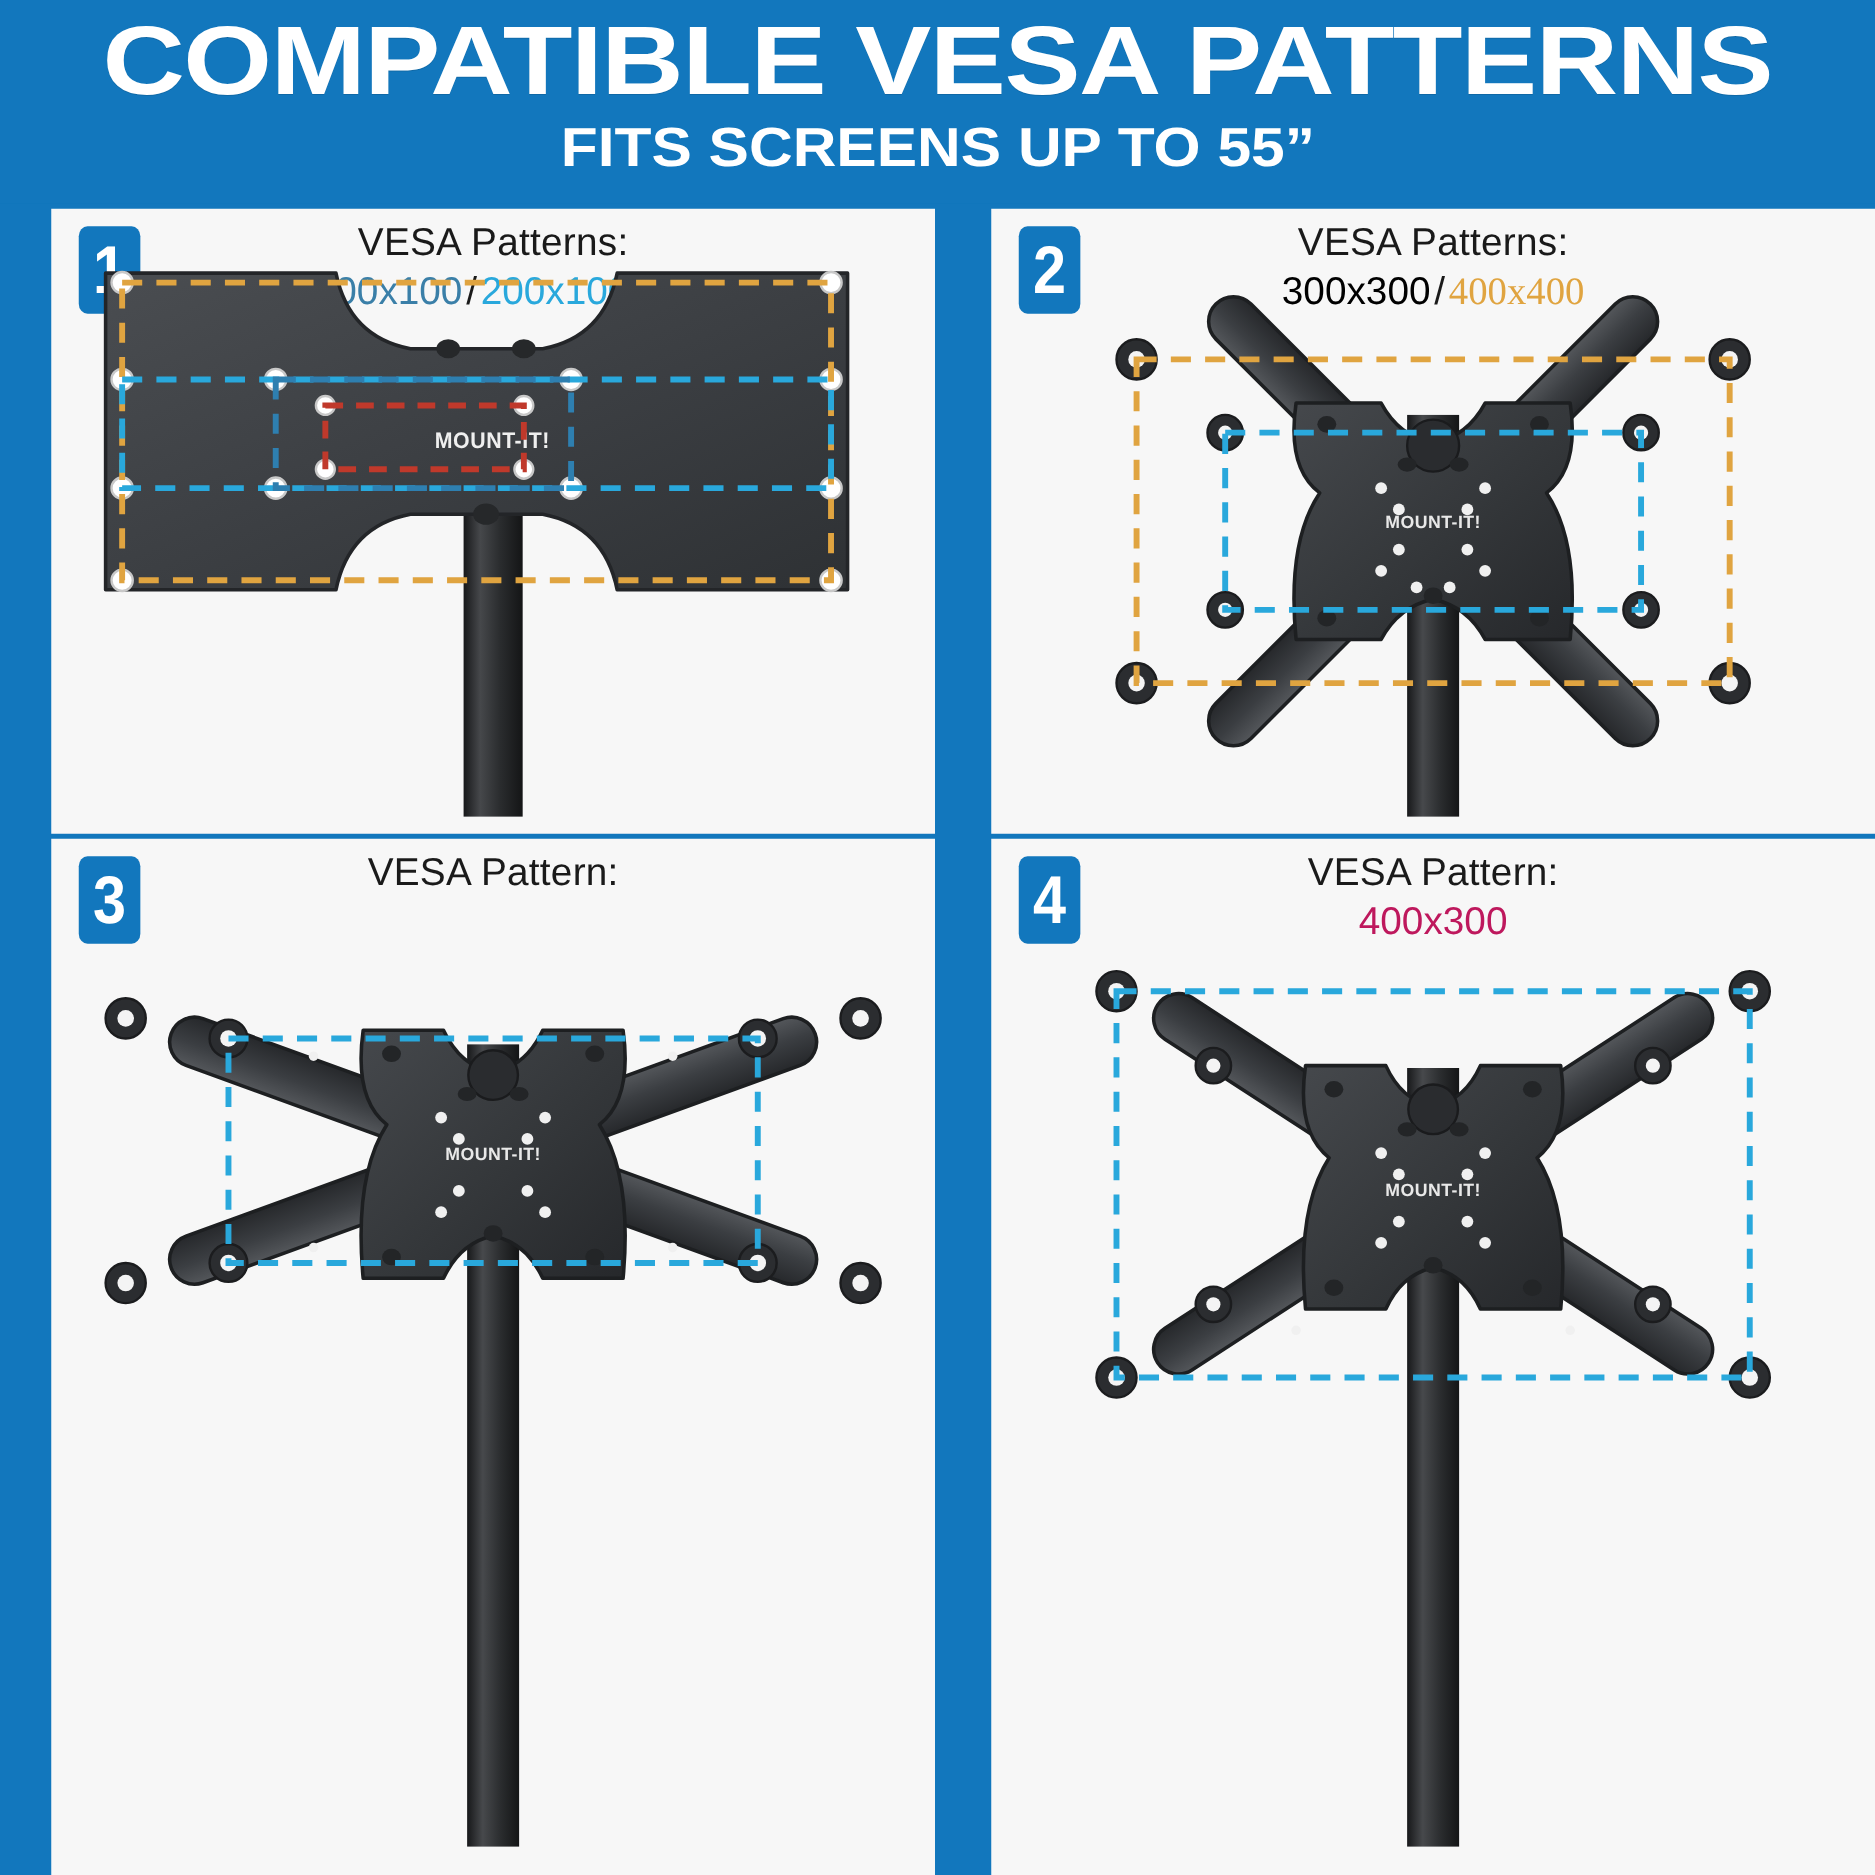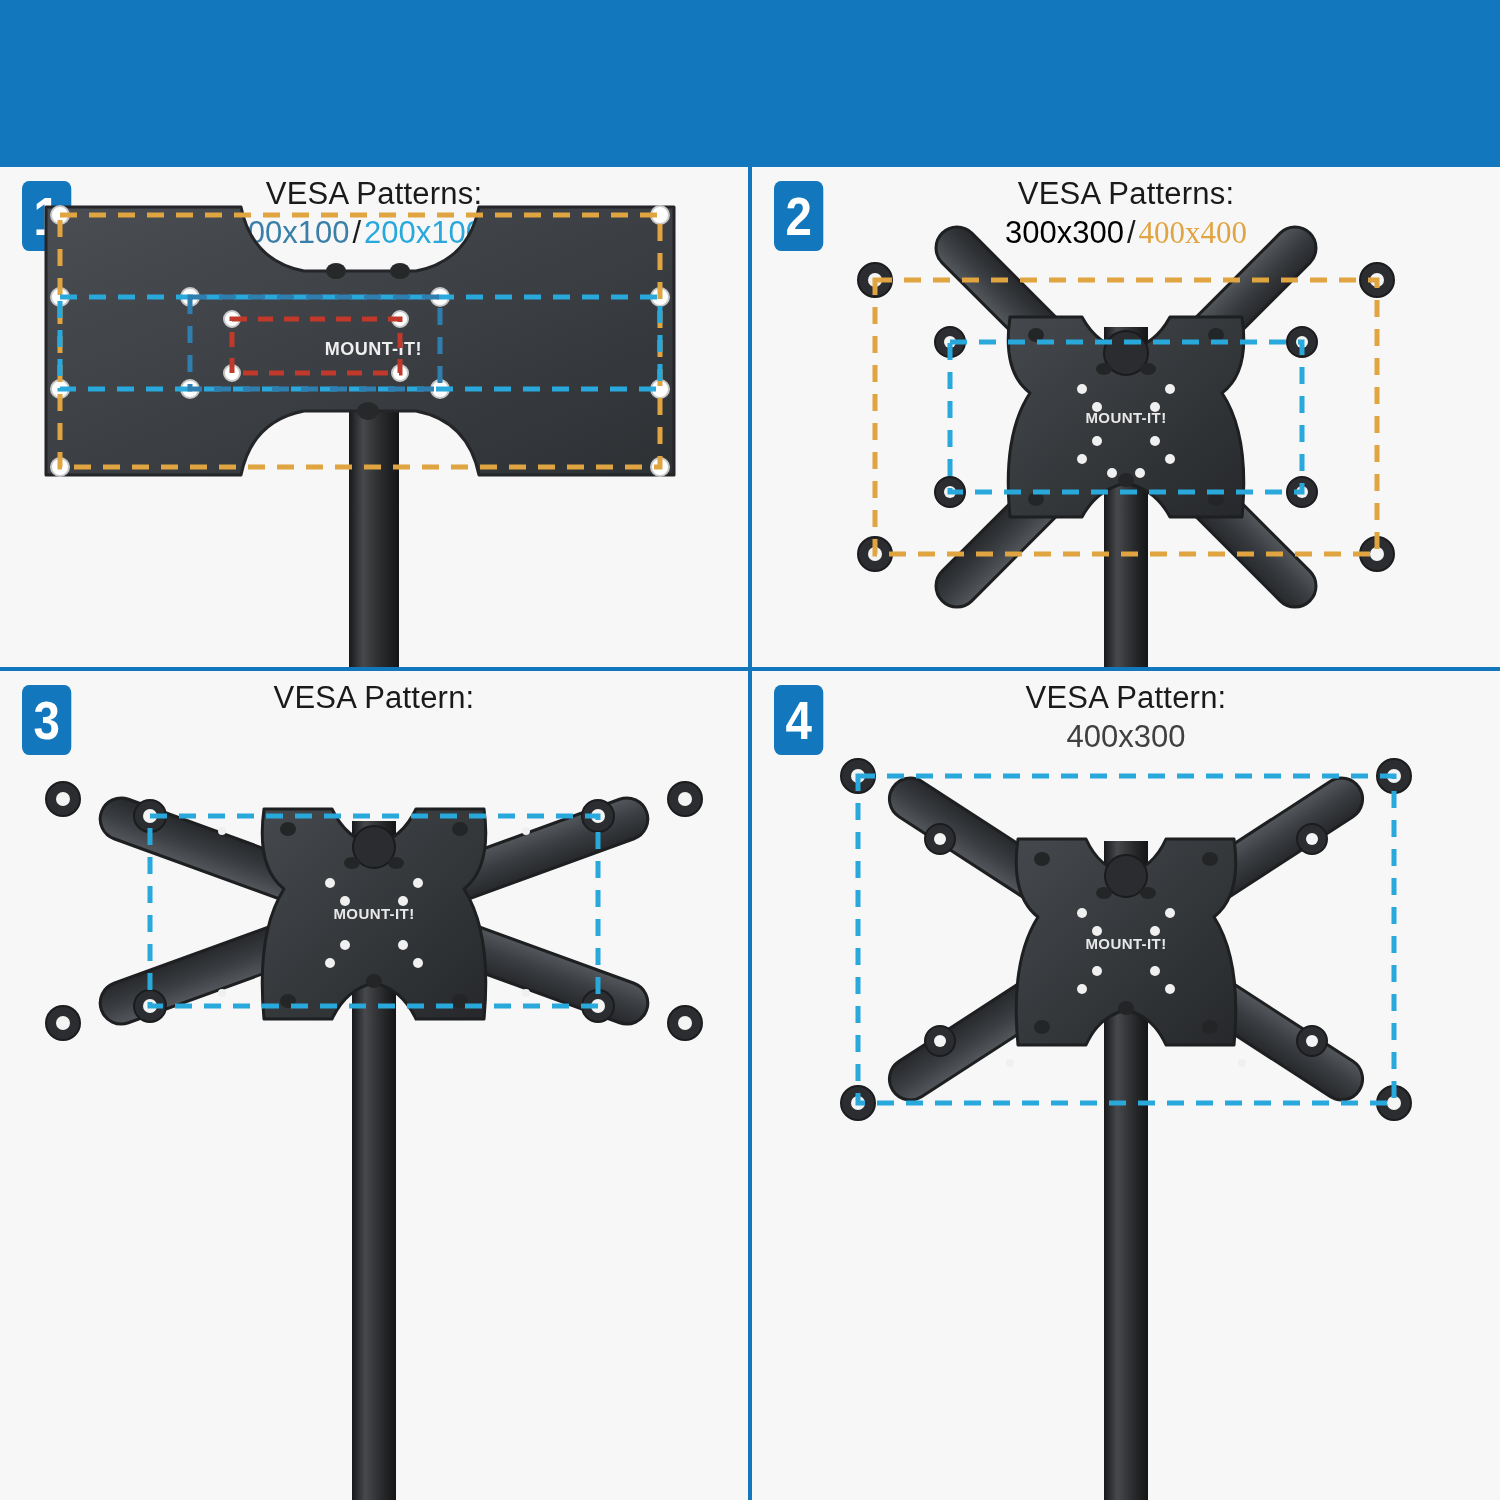--- a/index.html
+++ b/index.html
@@ -49,20 +49,21 @@
     grid-template-rows:500px 829px;
     gap:4px 4px;
     background:#1277bd;
     padding:4px 0 0 0;
     box-sizing:border-box;
   }
   .panel{
     position:relative;
     background:#f7f7f7;
     overflow:hidden;
+    margin-left:41px;
   }
   .panel-head{
     position:relative;
     height:100px;
   }
   .badge{
     position:absolute;left:22px;top:14px;
     width:56px;height:70px;
     background:#1277bd;
     border-radius:8px;
@@ -93,20 +94,24 @@
   .lbl-vals .sep{color:#1a1a1a;padding:0 3px;}
 
   .stage{position:absolute;left:0;top:0;width:100%;height:100%;text-align:right;}
   .stage svg{display:block;width:100%;height:100%;}
 </style>
 </head>
 <body>
 
 <div class="page">
 
+  <div class="header">
+    <div class="title">COMPATIBLE VESA PATTERNS</div>
+    <div class="subtitle">FITS SCREENS UP TO 55”</div>
+  </div>
 
   <div class="grid">
 
     <div class="panel">
       <div class="panel-head">
         <div class="badge">1</div>
         <div class="labels">
           <div class="lbl-title">VESA Patterns:</div>
           <div class="lbl-vals"><span style="color: rgb(192, 57, 43);">75x75</span><span class="sep">/</span><span style="color: rgb(58, 127, 168);">100x100</span><span class="sep">/</span><span style="color: rgb(41, 168, 220);">200x100</span><span class="sep">/</span><span style="color: rgb(224, 164, 64);">200x200</span></div>
         </div>
@@ -365,21 +370,21 @@
           <rect x="150" y="145" width="448" height="190" fill="none" stroke="#29a8dc" stroke-width="5" stroke-dasharray="17 12"></rect>
         </svg>
       </div>
     </div>
 
     <div class="panel">
       <div class="panel-head">
         <div class="badge">4</div>
         <div class="labels">
           <div class="lbl-title">VESA Pattern:</div>
-          <div class="lbl-vals"><span style="color: #404040;">400x300</span></div>
+          <div class="lbl-vals"><span style="color: #be185d;">400x300</span></div>
         </div>
       </div>
       <div class="stage">
         <svg viewBox="0 0 748 829" preserveAspectRatio="xMidYMid meet">
           <defs>
             <linearGradient id="armG4" x1="0" y1="0" x2="0" y2="1">
               <stop offset="0" stop-color="#54575b"></stop>
               <stop offset=".45" stop-color="#3b3e42"></stop>
               <stop offset="1" stop-color="#26282b"></stop>
             </linearGradient>

